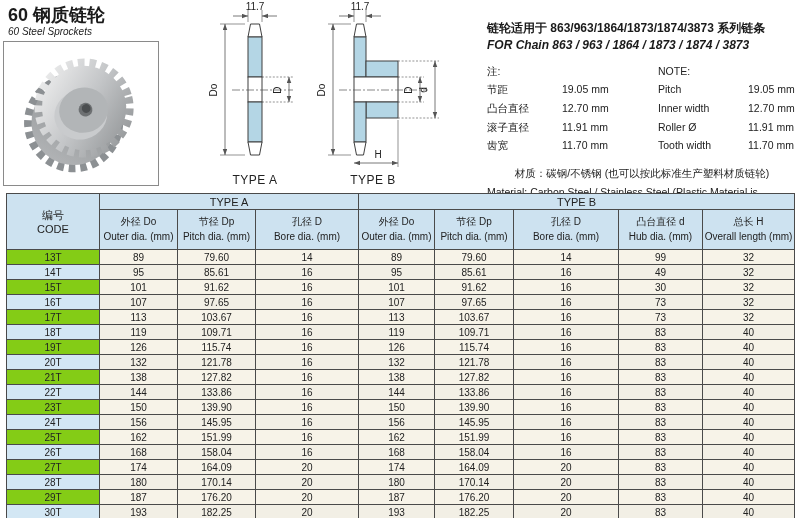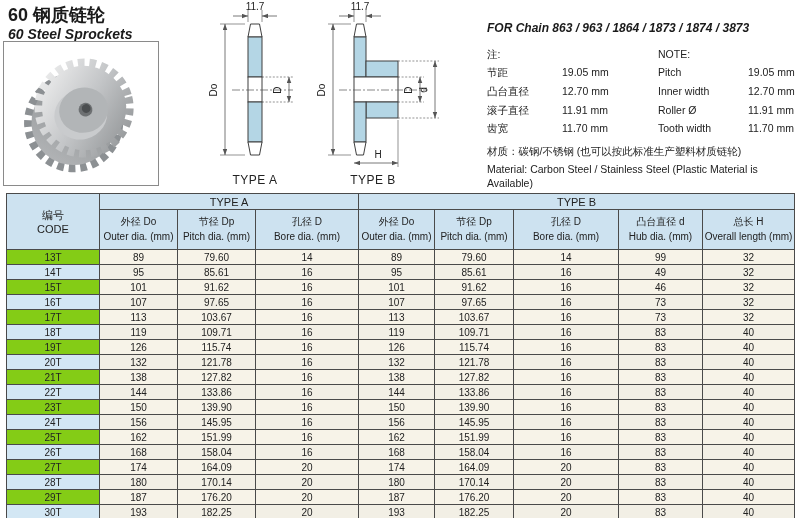--- a/index.html
+++ b/index.html
@@ -5,21 +5,21 @@
   html,body{margin:0;padding:0;}
   body{
     width:800px;height:518px;overflow:hidden;position:relative;
     background:#ffffff;color:#1a1a1a;
     font-family:"Liberation Sans","DejaVu Sans",sans-serif;
     -webkit-font-smoothing:antialiased;
   }
   
   .title-block{position:absolute;left:8px;top:5px;line-height:1.15;}
   .title-zh{font-size:18px;font-weight:bold;}
-  .title-en{font-size:14px;font-weight:bold;font-style:italic;}
+  .title-en{font-size:10px;font-weight:normal;font-style:italic;}
   .photo-box{
     position:absolute;left:3px;top:41px;width:156px;height:145px;
     border:1px solid #8a8a8a;background:#fff;box-sizing:border-box;
   }
   .drawing{position:absolute;top:0;}
   #drawA{left:205px;width:100px;height:190px;}
   #drawB{left:316px;width:145px;height:190px;}
   .blue-fill{fill:#b4d6e5;stroke:#3f3f3f;stroke-width:1;}
   .white-part{fill:#ffffff;stroke:#3f3f3f;stroke-width:1;}
   .dim{stroke:#555;stroke-width:0.8;fill:none;}
@@ -32,21 +32,21 @@
   
   .info-block{position:absolute;left:487px;top:20px;width:310px;}
   .compat-zh{font-size:12px;font-weight:bold;line-height:1.4;}
   .compat-en{font-size:12px;font-weight:bold;font-style:italic;line-height:1.4;}
   .notes-grid{
     display:grid;grid-template-columns:75px 96px 90px auto;
     margin-top:10px;row-gap:4.5px;font-size:10.5px;color:#222;
   }
   .notes-grid span{display:block;line-height:1.35;}
   .material-zh,.material-en{font-size:10.5px;margin-top:5px;line-height:1.3;color:#222;}
-  .material-zh{margin-top:9px;}
+  .material-zh{margin-top:15px;text-align:center;}
   
   .spec-table{
     position:absolute;left:6px;top:193px;width:788px;
     border-collapse:collapse;table-layout:fixed;
     font-size:10px;color:#222;
     border:1.5px solid #444;
   }
   .spec-table th,.spec-table td{
     border:1px solid #4a4a4a;text-align:center;vertical-align:middle;
     padding:0;box-sizing:border-box;overflow:hidden;white-space:nowrap;
@@ -159,20 +159,21 @@
   <line class="dim" x1="119" y1="61" x2="119" y2="118" marker-start="url(#arr)" marker-end="url(#arr)"></line>
   <text class="dimtxt" x="111" y="90" text-anchor="middle" transform="rotate(-90 111 90)">d</text>
 
   <line class="ext" x1="82" y1="120" x2="82" y2="167"></line>
   <line class="dim" x1="38" y1="163" x2="82" y2="163" marker-start="url(#arr)" marker-end="url(#arr)"></line>
   <text class="dimtxt" x="62" y="158" text-anchor="middle">H</text>
   <text class="typetxt" x="57" y="184" text-anchor="middle">TYPE B</text>
 </svg>
 
 <div class="info-block">
+  <div class="compat-zh">链轮适用于 863/963/1864/1873/1874/3873 系列链条</div>
   <div class="compat-en">FOR Chain 863 / 963 / 1864 / 1873 / 1874 / 3873</div>
   <div class="notes-grid">
     <span>注:</span>
     <span></span>
     <span>NOTE:</span>
     <span></span>
   <span>节距</span>
       <span>19.05 mm</span>
       <span>Pitch</span>
       <span>19.05 mm</span>
@@ -273,21 +274,21 @@
         <td>32</td>
       </tr>
       <tr>
         <td class="code-col">15T</td>
         <td>101</td>
         <td>91.62</td>
         <td>16</td>
         <td>101</td>
         <td>91.62</td>
         <td>16</td>
-        <td>46</td>
+        <td>30</td>
         <td>32</td>
       </tr>
       <tr>
         <td class="code-col">16T</td>
         <td>107</td>
         <td>97.65</td>
         <td>16</td>
         <td>107</td>
         <td>97.65</td>
         <td>16</td>

